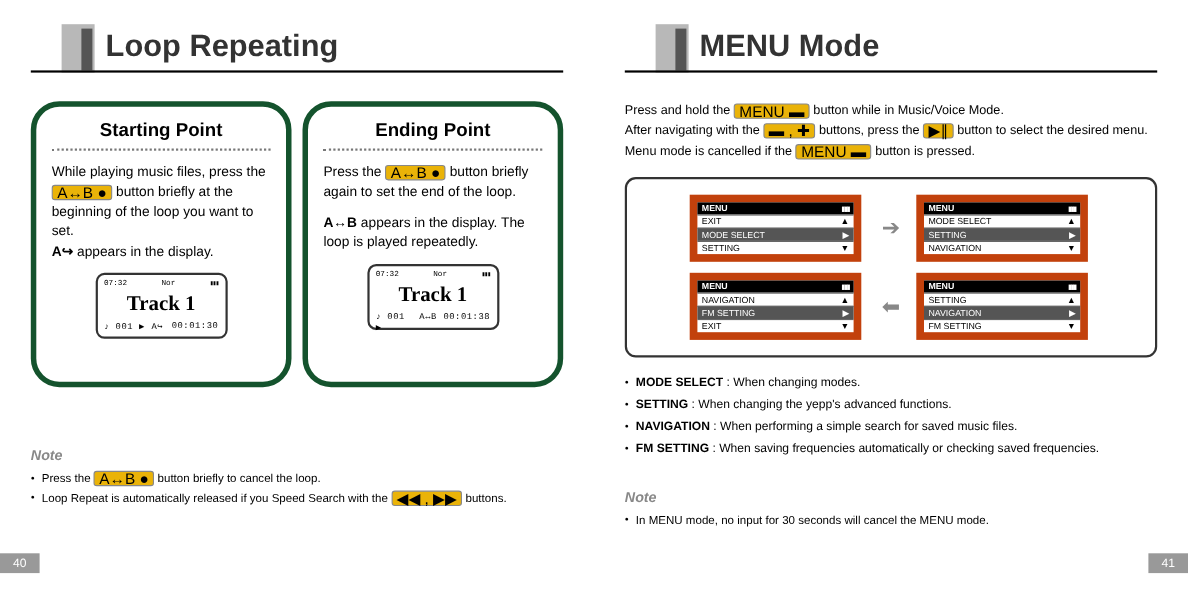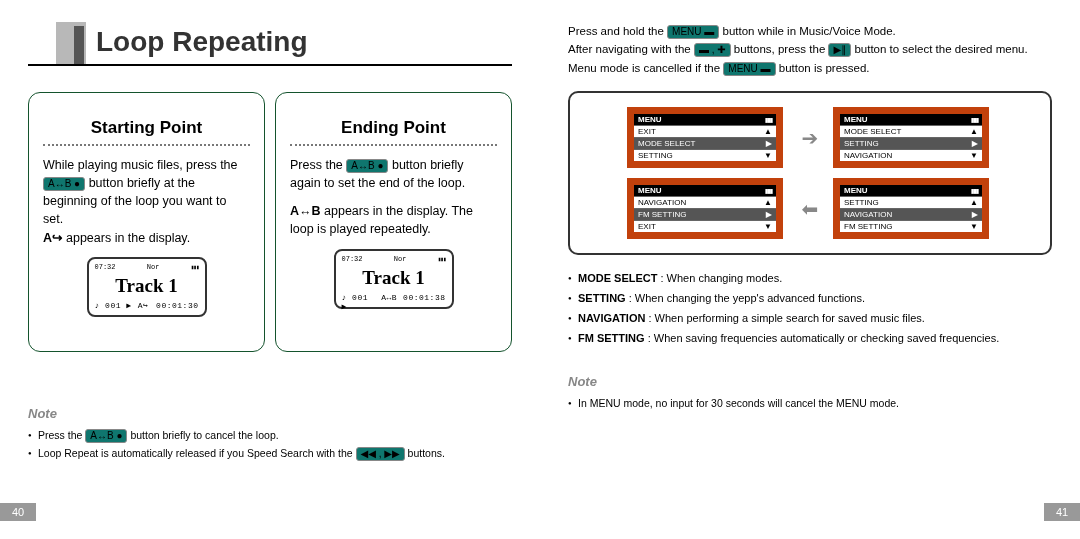--- a/index.html
+++ b/index.html
@@ -7,25 +7,25 @@
   .spread { display: flex; width: 100%; height: 100%; }
   .page { flex: 1; position: relative; padding: 0 28px 0 28px; }
   .page-left { border-right: none; }
   .title-bar { position: relative; height: 70px; padding-top: 28px; }
   .title-bar-line { position: absolute; left: 0; top: 64px; width: 100%; height: 2px; background: #000; }
   .title-text { font-size: 28px; font-weight: bold; color: #333; position: absolute; left: 68px; top: 26px; }
   .title-tab { position: absolute; left: 28px; top: 22px; width: 36px; height: 44px; }
   .tab-gray { position: absolute; left: 0; top: 0; width: 30px; height: 44px; background: #b8b8b8; }
   .tab-dark { position: absolute; left: 18px; top: 4px; width: 10px; height: 38px; background: #555; }
   .boxes { display: flex; gap: 10px; margin-top: 22px; }
-  .rbox { border: 1px solid #14532d; border-radius: 12px; flex: 1; padding: 25px 14px 18px 14px; min-height: 260px; }
+  .rbox { border: 5px solid #14532d; border-radius: 26px; flex: 1; padding: 12px 14px 18px 14px; min-height: 260px; }
   .rbox h3 { text-align: center; font-size: 17px; font-weight: bold; margin-bottom: 6px; }
   .rbox .dots { border-bottom: 2px dotted #777; margin-bottom: 10px; }
   .rbox p { font-size: 12.5px; line-height: 1.45; }
-  .btnchip { display: inline-block; border: 1px solid #888; border-radius: 3px; padding: 0 4px; font-size: 10px; background: #0f766e; vertical-align: middle; line-height: 12px; }
+  .btnchip { display: inline-block; border: 1px solid #888; border-radius: 3px; padding: 0 4px; font-size: 14px; background: #eab308; vertical-align: middle; line-height: 12px; }
   .lcd { border: 2px solid #333; border-radius: 8px; width: 120px; height: 60px; margin: 10px auto 0 auto; background: #fff; font-size: 8px; padding: 4px 6px; position: relative; font-family: "Courier New", monospace; }
   .lcd .row1 { display: flex; justify-content: space-between; font-size: 7px; }
   .lcd .trk { text-align: center; font-family: "Times New Roman", serif; font-size: 19px; font-weight: bold; margin: 4px 0; }
   .lcd .row3 { display: flex; gap: 6px; font-size: 8px; letter-spacing: 0.5px; }
   .note-head { font-weight: bold; font-style: italic; font-size: 13px; color: #888; text-shadow: 1px 1px 0 #fff; margin-top: 54px; }
   .note-head-right { margin-top: 26px; }
   .note-list { margin-top: 6px; font-size: 10.5px; line-height: 1.7; }
   .note-list li { list-style: none; padding-left: 10px; position: relative; }
   .note-list li::before { content: "●"; font-size: 6px; position: absolute; left: 0; top: 3px; }
   .pgnum { position: absolute; bottom: 18px; width: 36px; height: 18px; background: #999; color: #fff; font-size: 11px; text-align: center; line-height: 18px; }
@@ -126,20 +126,28 @@
         <span>Loop Repeat is automatically released if you Speed Search with the </span>
         <span class="btnchip">◀◀ , ▶▶</span>
         <span> buttons.</span>
       </li>
     </ul>
 
     <div class="pgnum pgnum-left">40</div>
   </div>
 
   <div class="page">
+    <div class="title-bar">
+      <div class="title-tab">
+          <div class="tab-gray"></div>
+          <div class="tab-dark"></div>
+        </div>
+      <div class="title-text">MENU Mode</div>
+      <div class="title-bar-line"></div>
+    </div>
 
     <div class="intro">
       <div>
         <span>Press and hold the </span>
         <span class="btnchip">MENU ▬</span>
         <span> button while in Music/Voice Mode.</span>
       </div>
       <div>
         <span>After navigating with the </span>
         <span class="btnchip">▬ , ✚</span>

